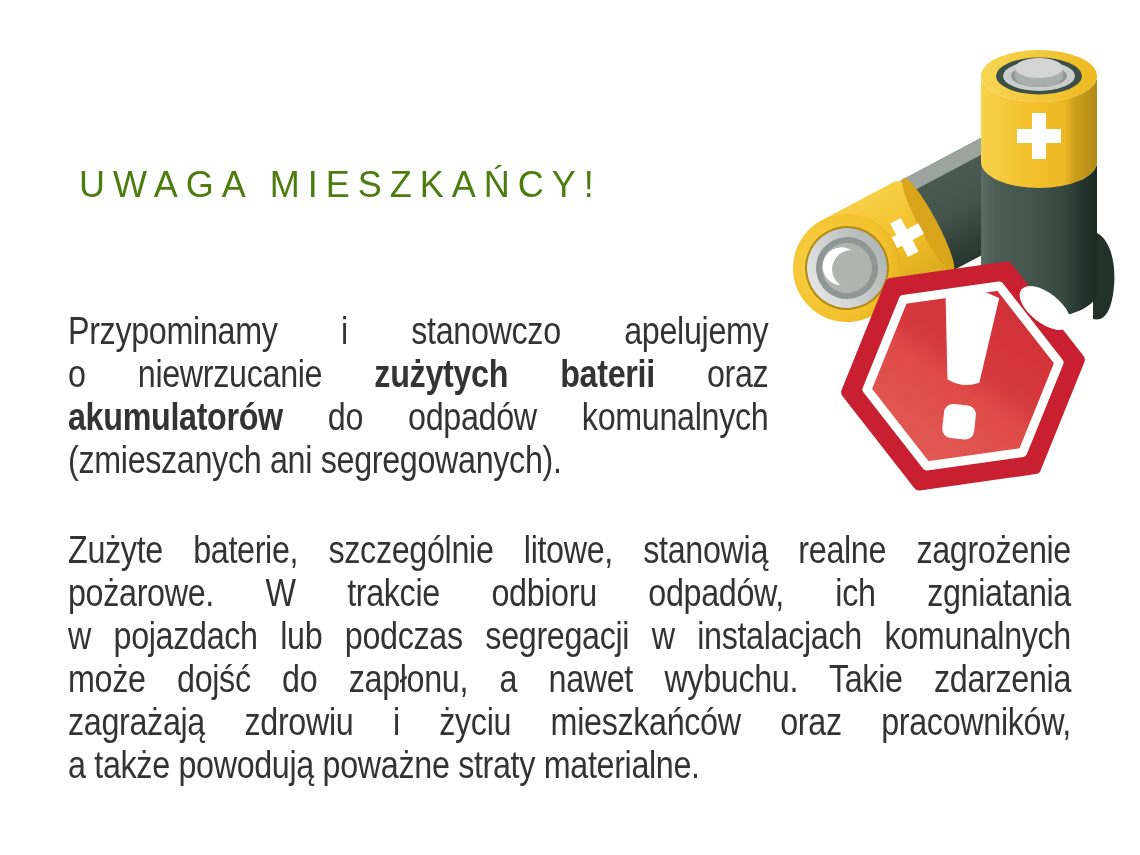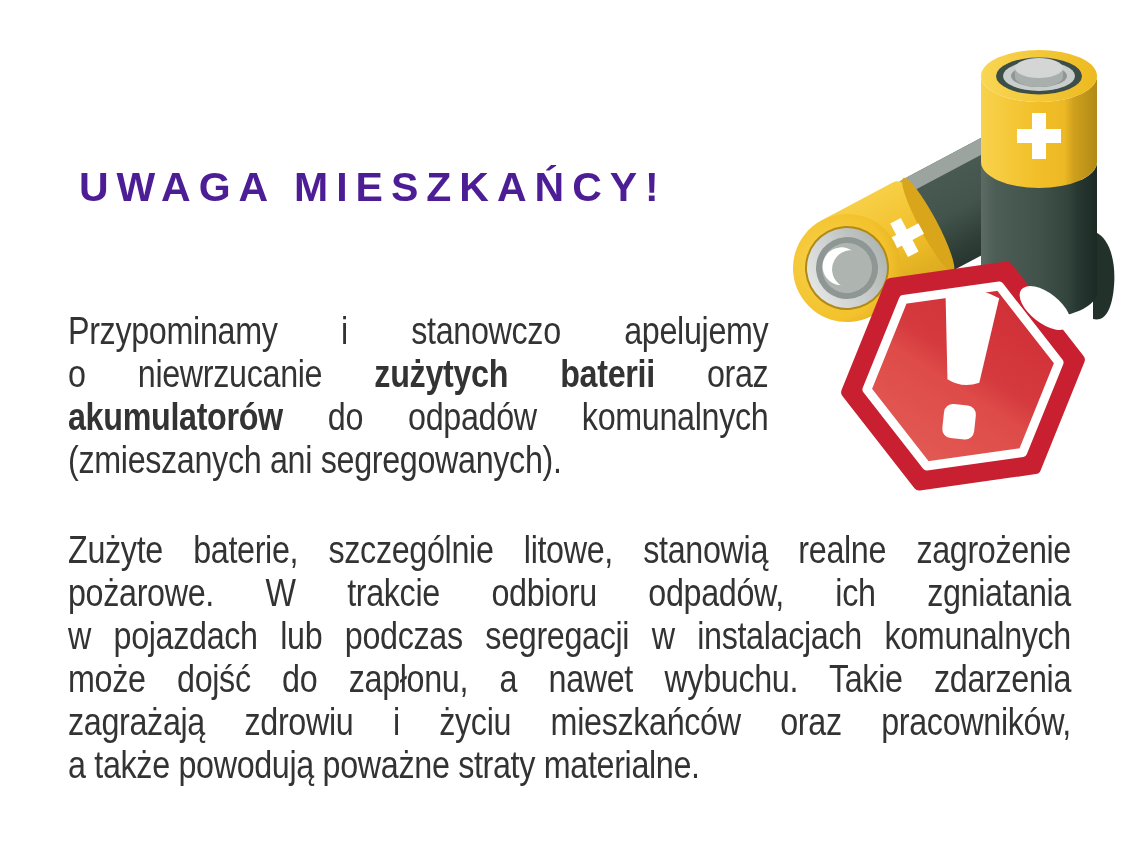--- a/index.html
+++ b/index.html
@@ -5,22 +5,22 @@
   * { margin:0; padding:0; box-sizing:border-box; }
   html,body { background:#ffffff; }
   body {
     width:1140px; height:855px; position:relative; overflow:hidden;
     font-family:"Liberation Sans","DejaVu Sans",sans-serif;
     color:#333333;
   }
   .poster { position:absolute; inset:0; }
   .heading {
     position:absolute; left:79px; top:163px;
-    font-size:41px; font-weight:700; letter-spacing:8px;
-    line-height:1.2; white-space:nowrap; color:#4c1d95;
+    font-size:36px; font-weight:400; letter-spacing:8px;
+    line-height:1.2; white-space:nowrap; color:#4d7c0f;
   }
   .para {
     position:absolute; font-size:38px; letter-spacing:-0.4px;
     transform:scaleX(0.85); transform-origin:0 0; color:#333333;
   }
   .para-intro { left:68px; top:310px; width:824px; }
   .para-body  { left:68px; top:529px; width:1180px; }
   .jline { text-align:justify; text-align-last:justify; height:43px; line-height:43px; }
   .jline.lastline { text-align-last:left; }
   .jline b { font-weight:700; }

